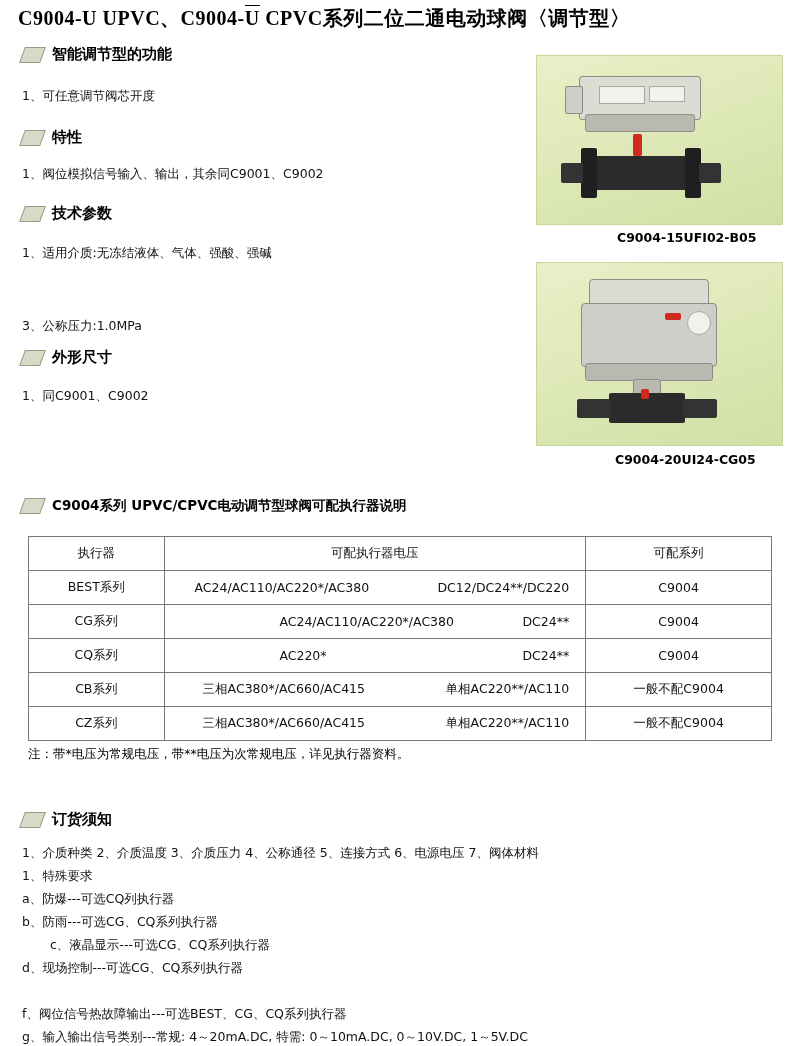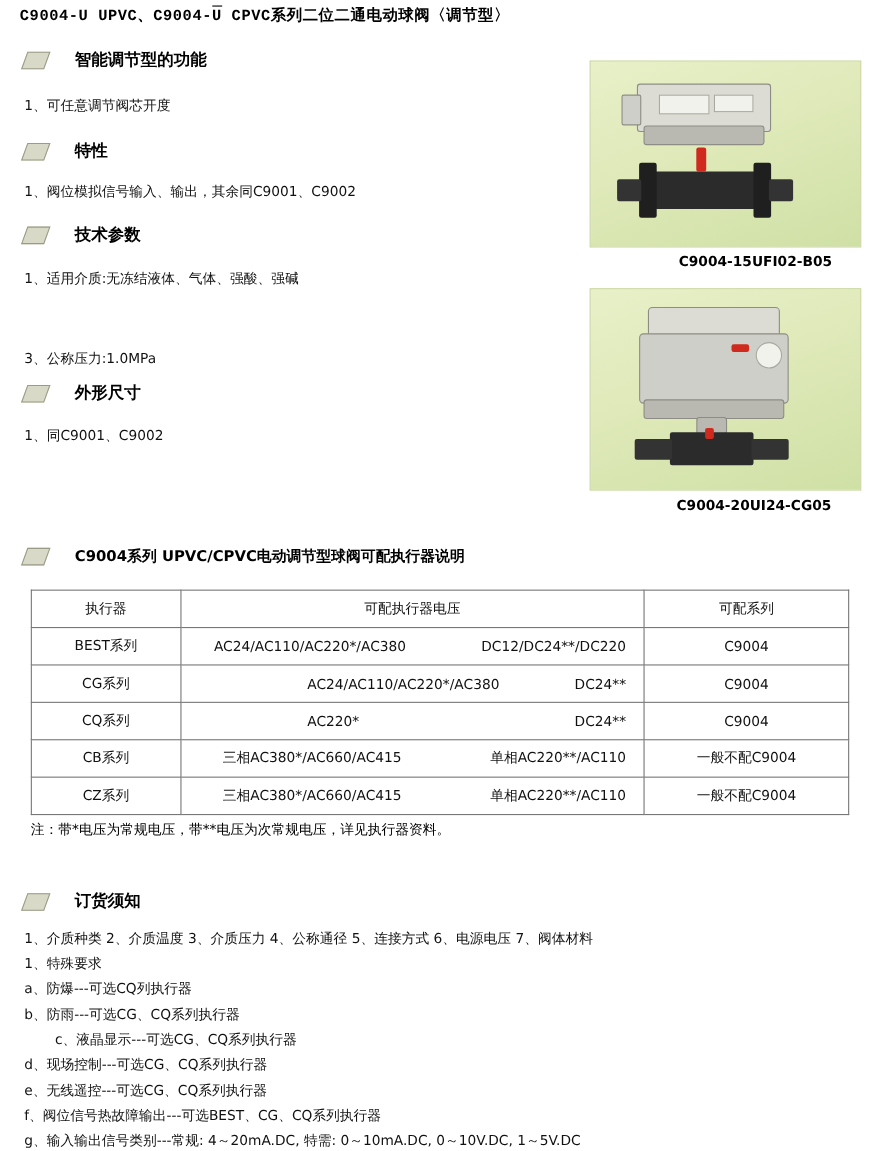--- a/index.html
+++ b/index.html
@@ -18,43 +18,43 @@
   .page {
     position: relative;
     width: 800px;
     height: 1046px;
     padding: 0;
   }
   .title {
     position: absolute;
     left: 18px;
     top: 5px;
-    font-size: 14px;
+    font-size: 20px;
     font-weight: bold;
     letter-spacing: 0.5px;
     white-space: nowrap;
-    font-family: Liberation Mono, monospace;
+    font-family: Liberation Serif, serif;
   }
   .title .ov {
     position: relative;
   }
   .title .ov:after {
     content: "";
     position: absolute;
     left: 0; right: 0;
     top: -2px;
     border-top: 1.5px solid #000;
   }
 
   
   .sec {
     position: absolute;
     display: flex;
     align-items: center;
-    gap: 25px;
+    gap: 9px;
   }
   .marker {
     width: 19px;
     height: 14px;
     background: #d9d9c8;
     border: 1px solid #9a9a86;
     transform: skewX(-20deg);
     flex: none;
   }
   .sec-label {
@@ -314,17 +314,16 @@
     <span class="marker"></span>
     <span class="sec-label">订货须知</span>
   </div>
 
   <div class="ord-line" style="left:22px; top:845px;">1、介质种类  2、介质温度  3、介质压力  4、公称通径  5、连接方式  6、电源电压  7、阀体材料</div>
   <div class="ord-line" style="left:22px; top:868px;">1、特殊要求</div>
   <div class="ord-line" style="left:22px; top:891px;">a、防爆---可选CQ列执行器</div>
   <div class="ord-line" style="left:22px; top:914px;">b、防雨---可选CG、CQ系列执行器</div>
   <div class="ord-line" style="left:22px; top:937px;margin-left:28px;">c、液晶显示---可选CG、CQ系列执行器</div>
   <div class="ord-line" style="left:22px; top:960px;">d、现场控制---可选CG、CQ系列执行器</div>
-  <div class="ord-line" style="left:22px; top:983px;">e、无线遥控---可选CG、CQ系列执行器</div>
   <div class="ord-line" style="left:22px; top:1006px;">f、阀位信号热故障输出---可选BEST、CG、CQ系列执行器</div>
   <div class="ord-line" style="left:22px; top:1029px;">g、输入输出信号类别---常规: 4～20mA.DC, 特需: 0～10mA.DC, 0～10V.DC, 1～5V.DC</div>
 
 </div>
 
 </body></html>

